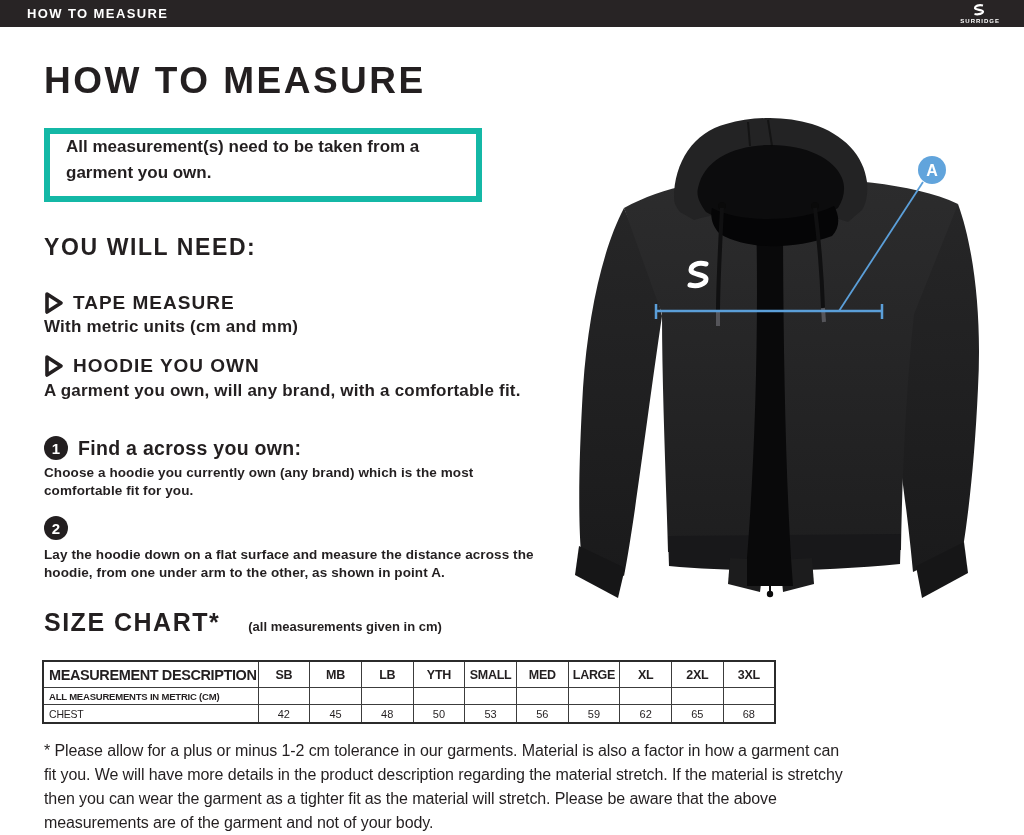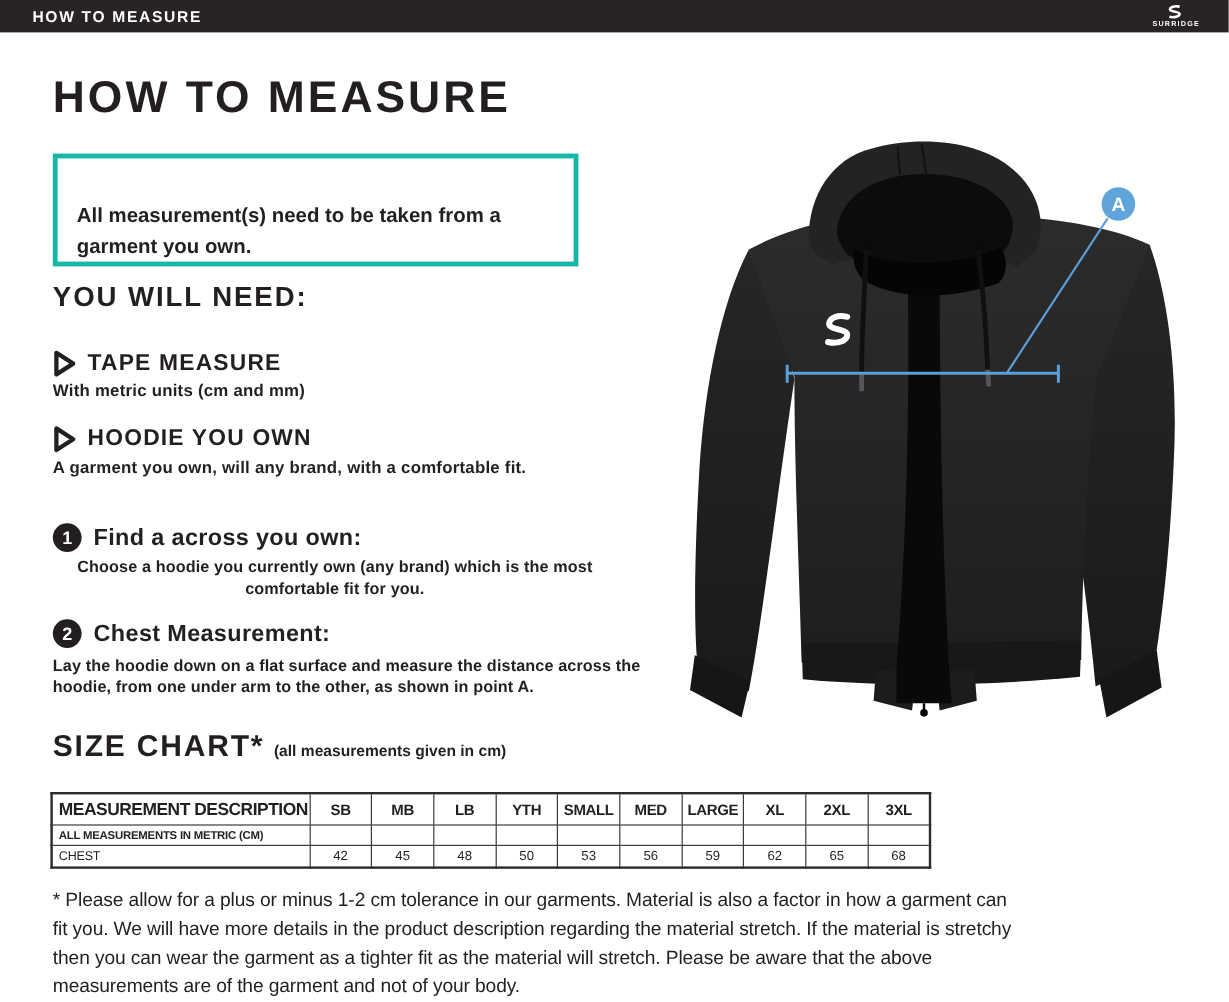--- a/index.html
+++ b/index.html
@@ -16,42 +16,42 @@
     display:flex;align-items:center;justify-content:space-between;
     padding:0 10px 0 27px;box-sizing:border-box;
   }
   .topbar-title{color:#fff;font-weight:bold;font-size:13px;letter-spacing:1.4px;}
   .brand{display:flex;flex-direction:column;align-items:center;margin-right:14px;line-height:1;}
   .brand-text{color:#fff;font-size:6px;font-weight:bold;letter-spacing:1px;margin-top:1px;}
 
   
   .page-title{left:44px;top:60px;font-size:37px;font-weight:bold;letter-spacing:2.5px;}
   .note-box{
-    left:44px;top:128px;width:438px;height:94px;border:4px solid #14b8a6;
-    box-sizing:border-box;display:flex;align-items:flex-end;padding:0 16px;
+    left:44px;top:128px;width:438px;height:74px;border:6px solid #14b8a6;
+    box-sizing:border-box;display:flex;align-items:flex-start;padding:0 16px;
   }
   .note-text{font-size:17px;font-weight:bold;line-height:1.5;}
   .ywn-heading{left:44px;top:234px;font-size:23px;font-weight:bold;letter-spacing:1.6px;}
 
   .need-row{display:flex;align-items:center;gap:9px;}
   .need-label{font-size:19px;font-weight:bold;letter-spacing:1px;}
-  .need-desc{font-size:14px;font-weight:bold;letter-spacing:.2px;}
+  .need-desc{font-size:17px;font-weight:bold;letter-spacing:.2px;}
 
   .step-row{display:flex;align-items:center;gap:10px;}
   .step-badge{
     width:24px;height:24px;border-radius:50%;background:#231f20;color:#fff;
     font-weight:bold;font-size:15px;display:flex;align-items:center;justify-content:center;
     flex:0 0 24px;
   }
   .step-title{font-size:19.5px;font-weight:bold;letter-spacing:.3px;}
   .step-desc{font-size:13.5px;font-weight:bold;line-height:1.35;letter-spacing:.1px;}
 
   .size-heading{left:44px;top:608px;display:flex;align-items:baseline;gap:8px;}
   .size-heading-main{font-size:25px;font-weight:bold;letter-spacing:1.5px;}
-  .size-heading-sub{font-size:13px;font-weight:bold;}
+  .size-heading-sub{font-size:13px;font-weight:bold;margin-left:20px;}
 
   
   .size-table{
     left:42px;top:660px;width:734px;border-collapse:collapse;table-layout:fixed;
     border:2px solid #2b2b2b;
   }
   .size-table td,.size-table th{
     border:1px solid #3c3c3c;padding:0;overflow:hidden;white-space:nowrap;
   }
   .tr-head td{height:25px;font-weight:bold;}
@@ -103,25 +103,24 @@
     <polygon points="3,3 17,12 3,21" fill="none" stroke="#231f20" stroke-width="3.6" stroke-linejoin="round"></polygon>
   </svg>
   <span class="need-label">HOODIE YOU OWN</span>
 </div>
 <div class="abs need-desc" style="left:44px;top:381px;">A garment you own, will any brand, with a comfortable fit.</div>
 
 <div class="abs step-row" style="left:44px;top:436px;">
   <span class="step-badge">1</span>
   <span class="step-title">Find a across you own:</span>
 </div>
-<div class="abs step-desc" style="left:44px;top:464px;width:470px;text-align:center;">Choose a hoodie you currently own (any brand) which is the most comfortable fit for you.</div>
+<div class="abs step-desc" style="left:44px;top:464px;width:470px;">Choose a hoodie you currently own (any brand) which is the most comfortable fit for you.</div>
 
 <div class="abs step-row" style="left:44px;top:516px;">
   <span class="step-badge">2</span>
-  <span class="step-title">Chest Measurement:</span>
 </div>
 <div class="abs step-desc" style="left:44px;top:546px;width:512px;">Lay the hoodie down on a flat surface and measure the distance across the hoodie, from one under arm to the other, as shown in point A.</div>
 
 <div class="abs size-heading">
   <span class="size-heading-main">SIZE CHART*</span>
   <span class="size-heading-sub">(all measurements given in cm)</span>
 </div>
 
 <table class="abs size-table">
   <colgroup>

